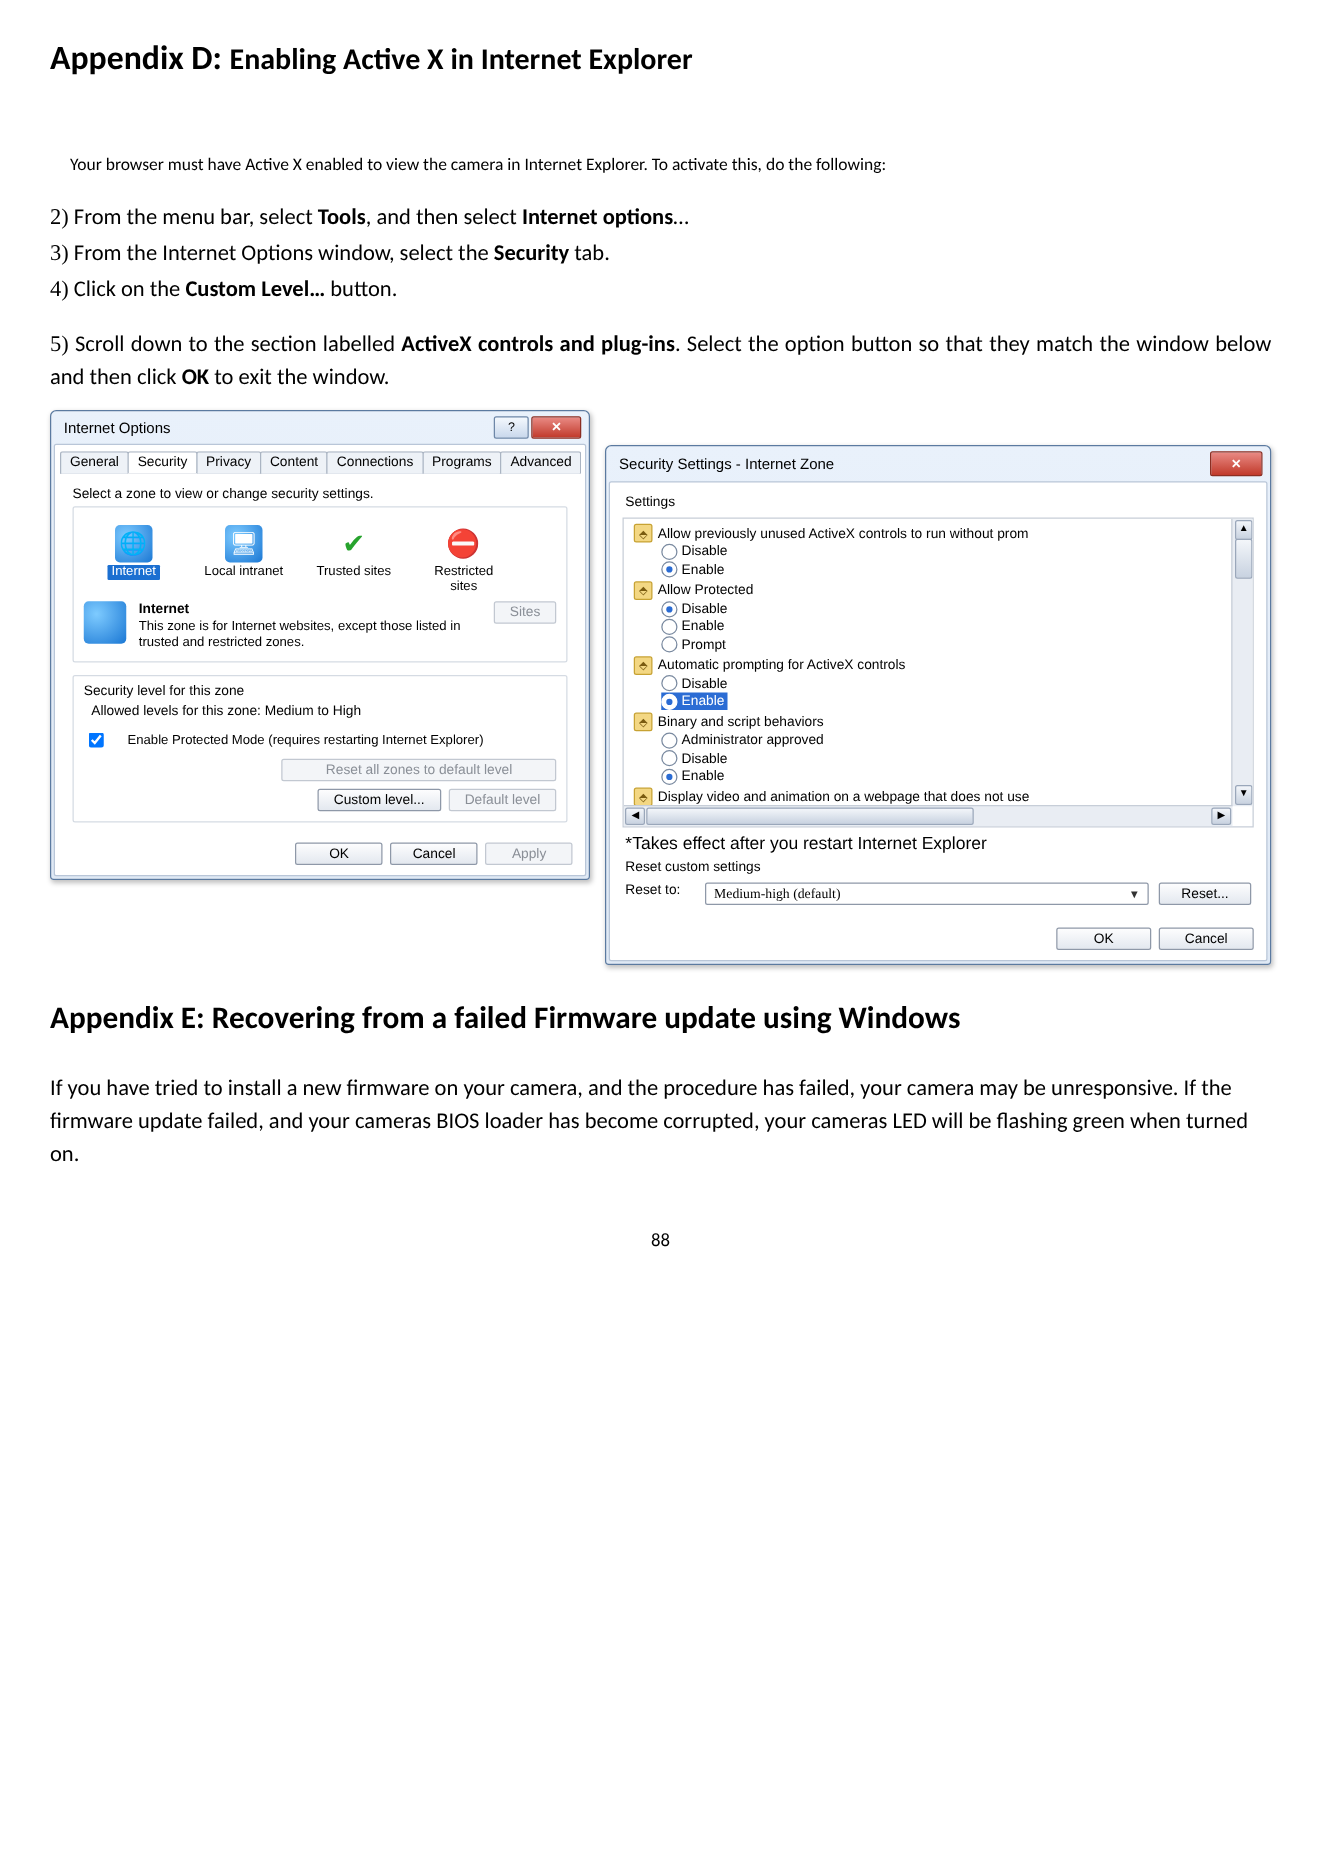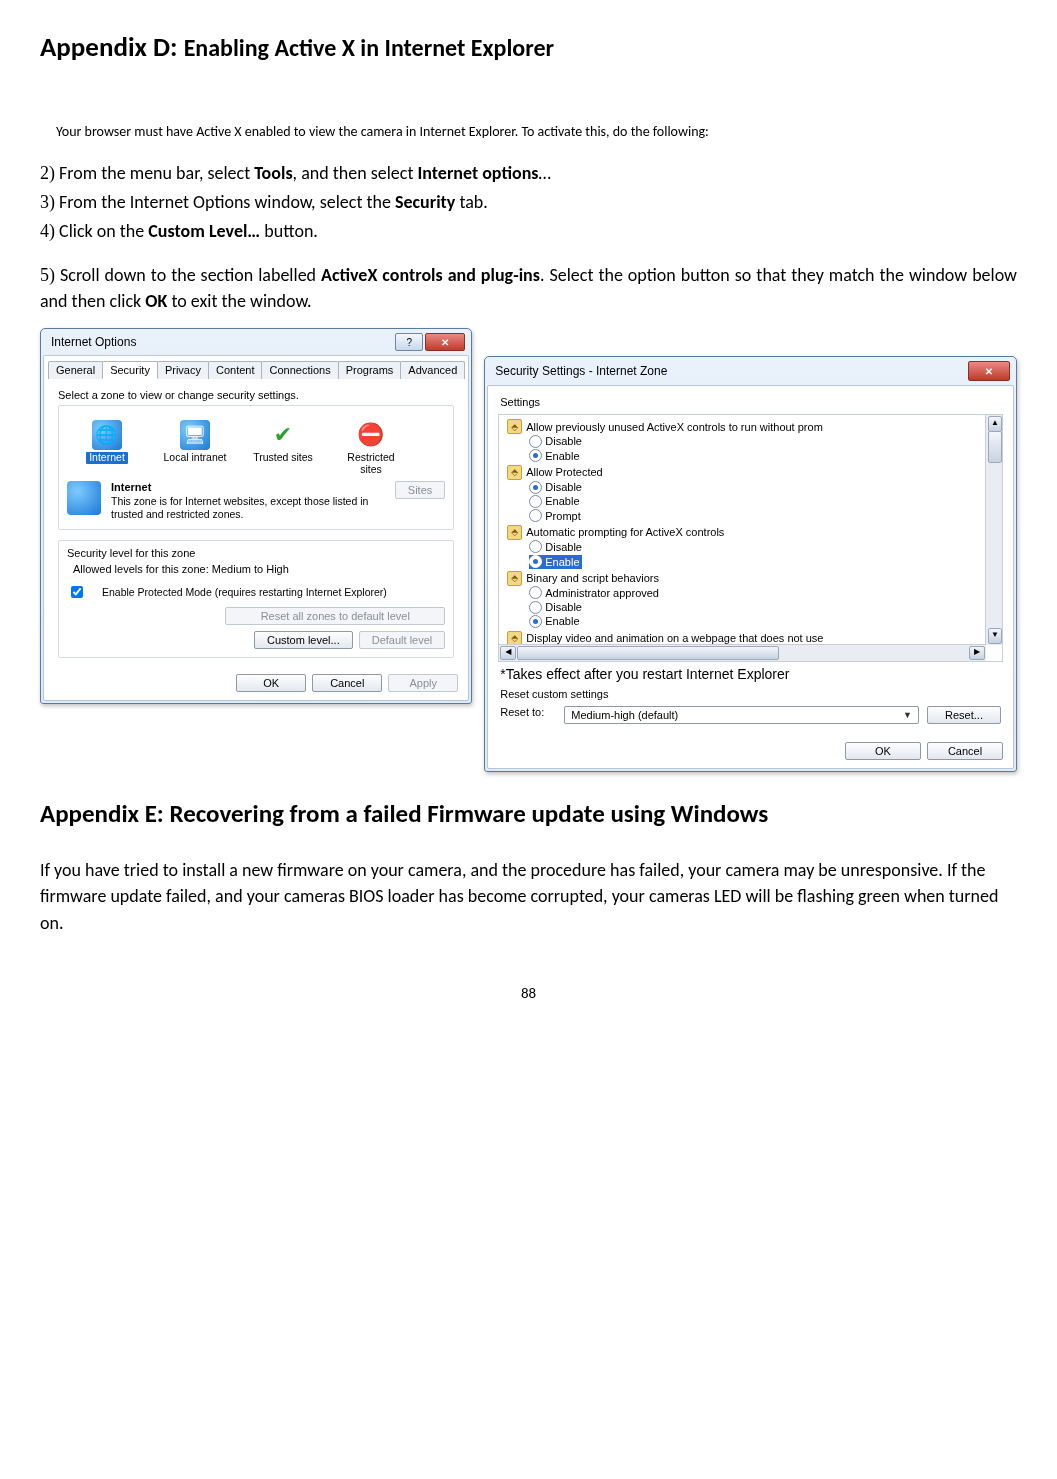--- a/index.html
+++ b/index.html
@@ -90,21 +90,21 @@
   .grp .ghdr { display:flex; align-items:center; gap:4px; }
   .grp .gicon { width:13px; height:13px; background:#f3d783; border:1px solid #c7a233; border-radius:2px; display:flex; align-items:center; justify-content:center; font-size:9px; color:#7a5b10; }
   .opt { margin-left: 22px; display:flex; align-items:center; gap:3px; line-height:1.3; }
   .radio { width:11px; height:11px; border:1px solid #7a8aa0; border-radius:50%; display:inline-flex; align-items:center; justify-content:center; background:#fff; }
   .radio.sel::after { content:""; width:5px; height:5px; border-radius:50%; background:#2b6cd4; display:block; }
   .opt.hl { background:#2b6cd4; color:#fff; display:inline-flex; padding:0 2px 0 0; }
   .opt.hl .radio { border-color:#fff; background:#fff; }
   .footnote { font-size:14px; margin:2px 12px 6px 12px; }
   .resetrow { margin: 6px 12px 10px 12px; font-size:11px; display:flex; align-items:flex-start; gap:8px; }
   .resetrow .lbl2 { width:56px; }
-  .dropdown { flex:1; border:1px solid #8e98a8; background:#fff; padding:2px 6px; border-radius:2px; display:flex; justify-content:space-between; align-items:center; }
+  .dropdown { flex:1; border:1px solid #8e98a8; background:#fff; padding:2px 6px; border-radius:2px; display:flex; justify-content:space-between; align-items:center;font-family:Liberation Serif, serif; }
   .dropdown .dd { font-size:9px; color:#333; }
   .grpbox-lbl { font-size:11px; margin: 6px 0 0 12px; }
   h2 { font-size: 25px; font-weight: bold; margin: 18px 0 28px 0; }
   .para { font-size: 18px; line-height: 1.45; margin-bottom: 10px; }
   .pageno { text-align:center; font-size: 15px; margin-top: 48px; }
   .b { font-weight: bold; }
 </style>
 </head>
 <body>
 

